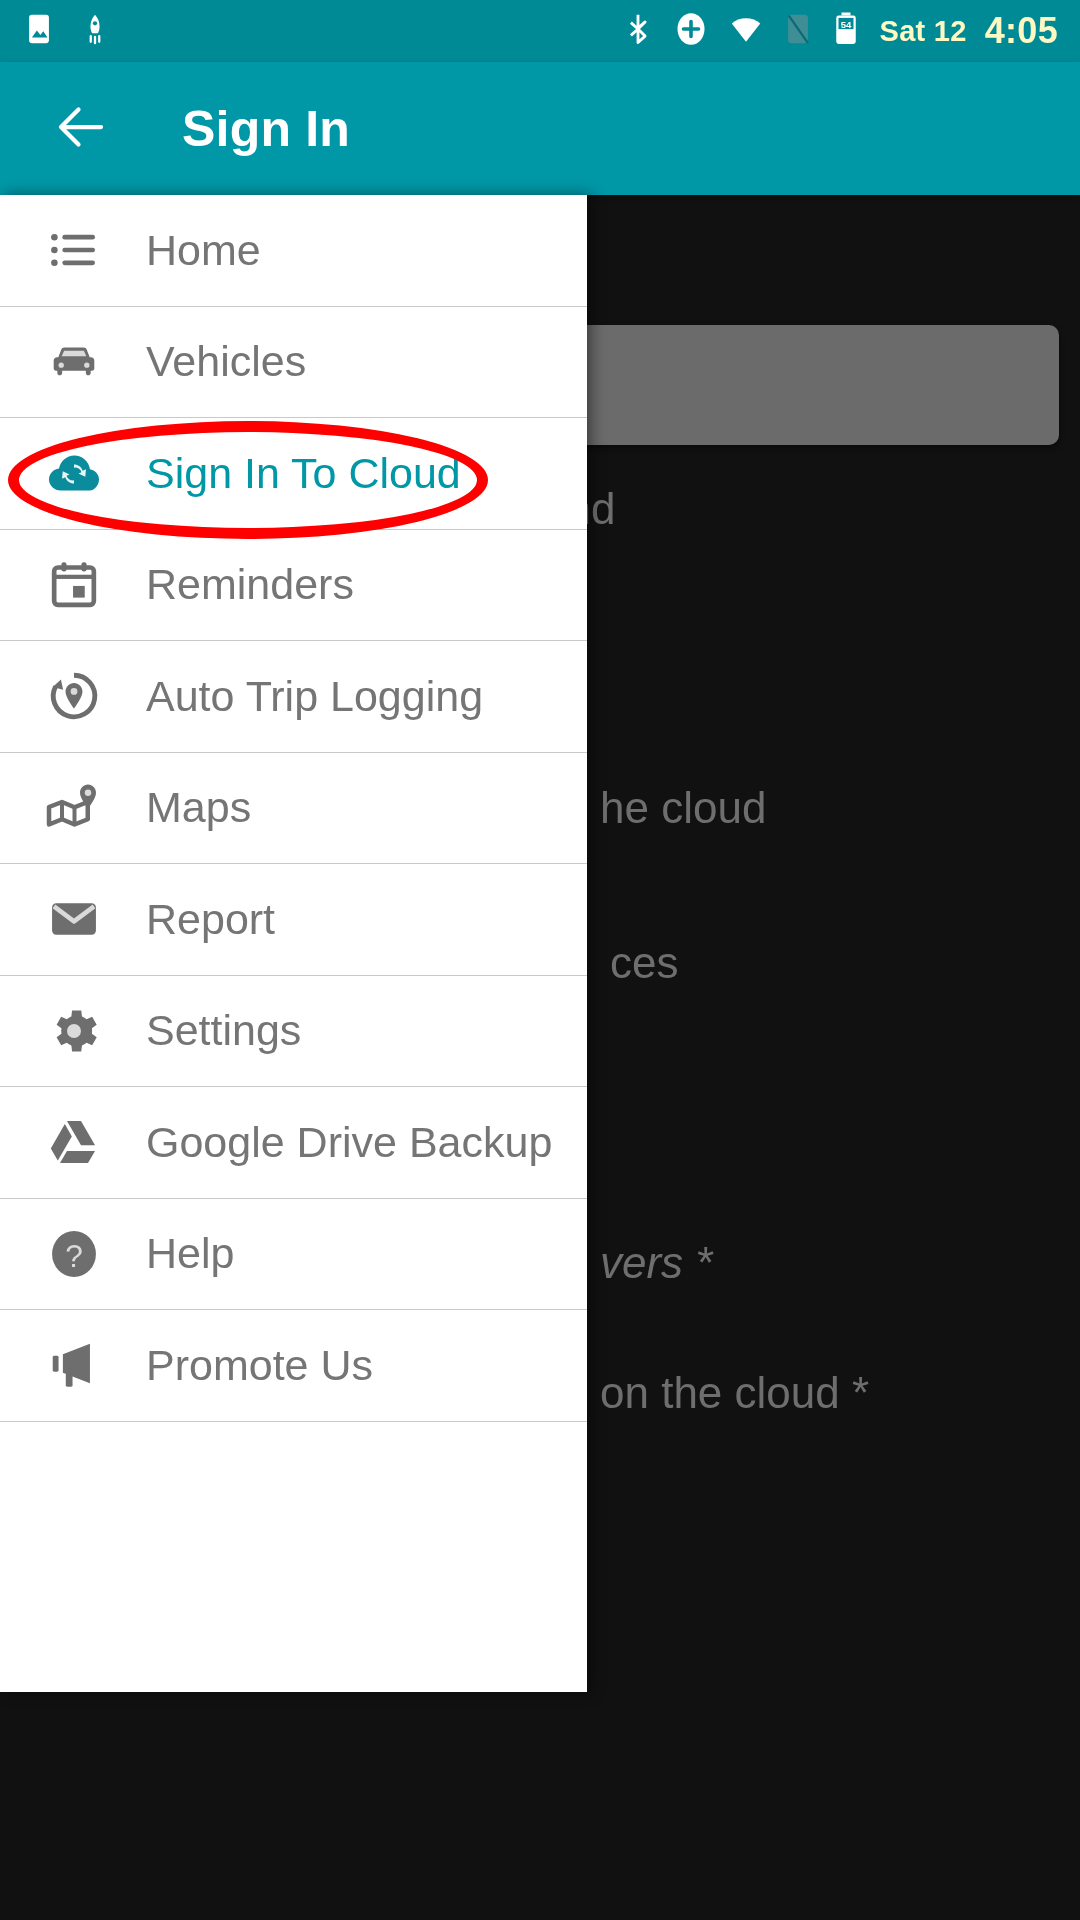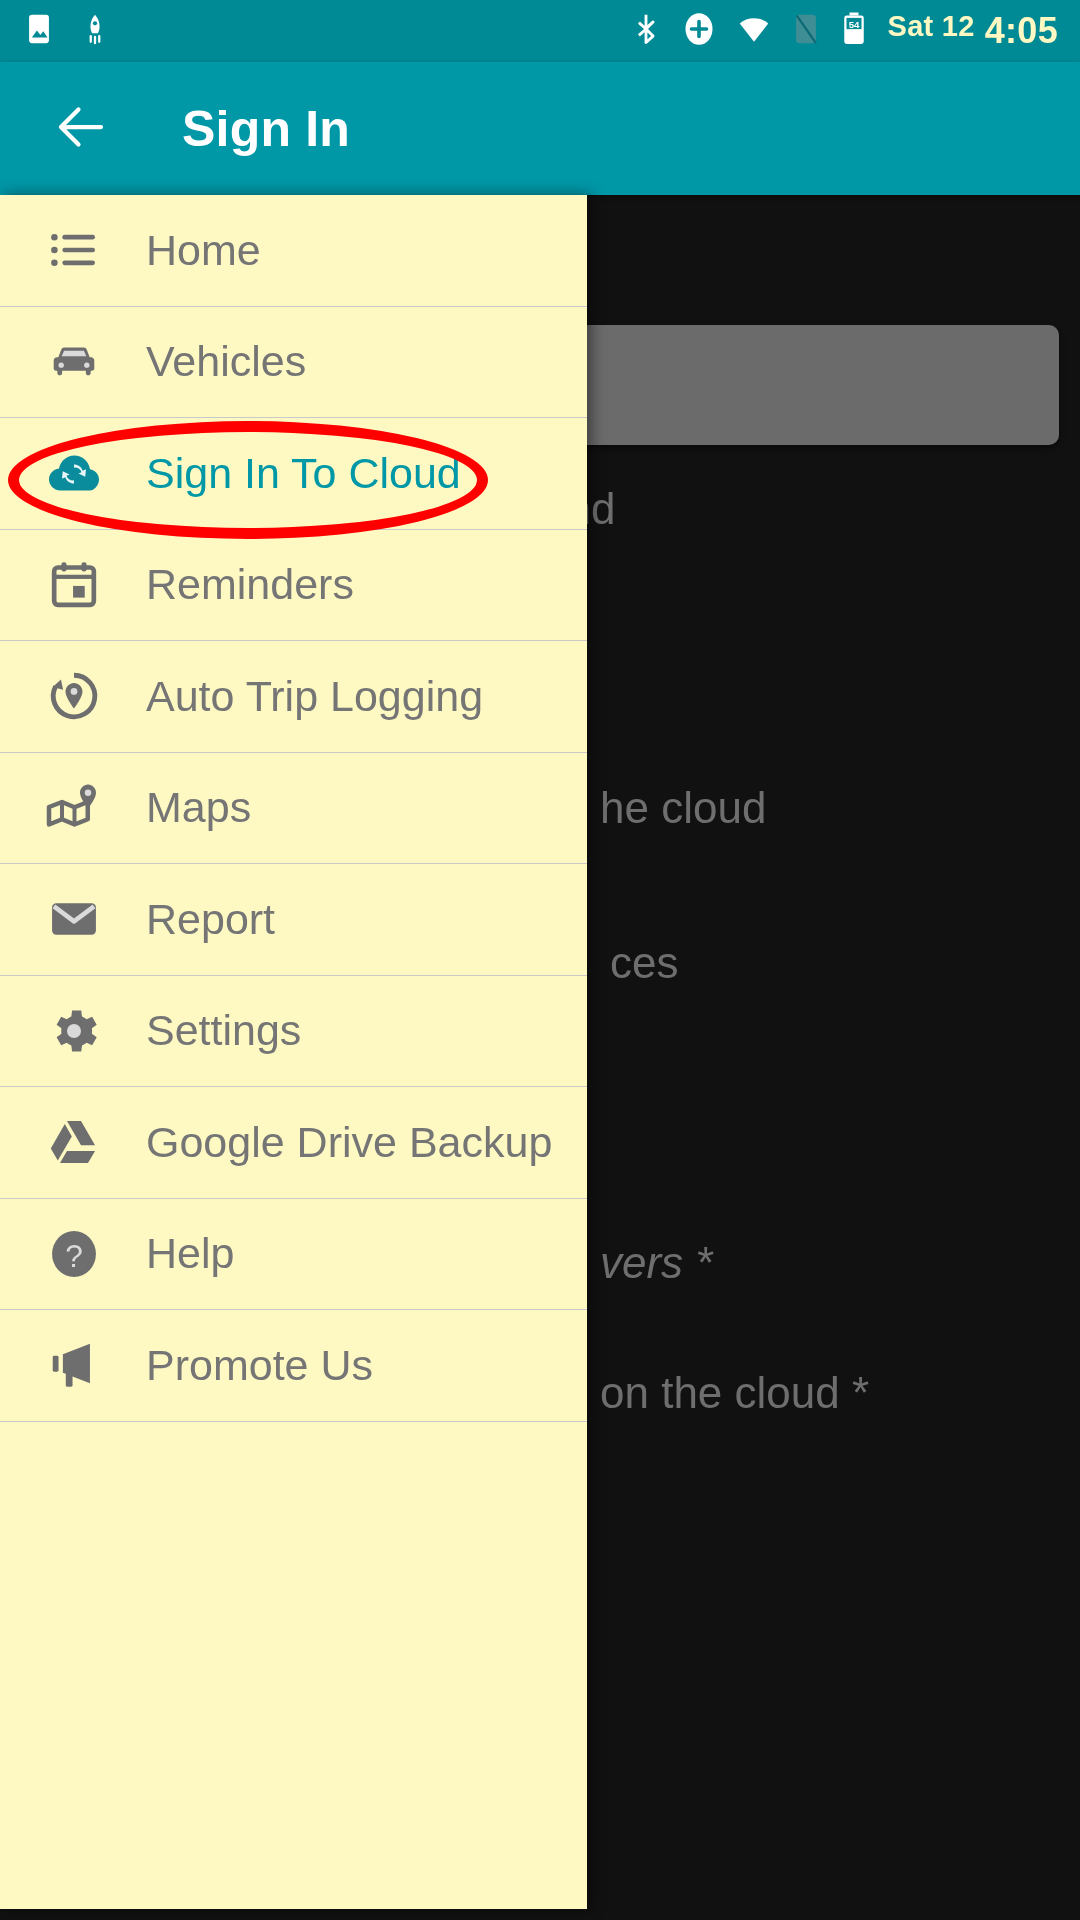--- a/index.html
+++ b/index.html
@@ -16,21 +16,21 @@
     width:1080px; height:62px;
     background:#008A96;
     display:flex; align-items:center;
     padding:0 22px;
     color:#fef9c3;
   }
   .sb-left{ display:flex; align-items:center; gap:22px; }
   .sb-right{ margin-left:auto; display:flex; align-items:center; gap:18px; }
   .sb-clock{
     font-size:34px; font-weight:bold; letter-spacing:.3px;
-    white-space:nowrap; display:flex; align-items:flex-start; gap:10px;
+    white-space:nowrap; display:flex; align-items:center; gap:18px;
   }
   .sb-clock .day{ font-size:29px; }
   .sb-clock .time{ font-size:36px; }
   .ico{ display:block; }
 
   
   .appbar{
     position:absolute; top:62px; left:0;
     width:1080px; height:133px;
     background:#0097A7;
@@ -84,22 +84,22 @@
   }
   .bg-l1{ left:300px; top:289px; }
   .bg-l2{ left:600px; top:588px; }
   .bg-l3{ left:610px; top:743px; }
   .bg-l4{ left:600px; top:1043px;font-style:italic; }
   .bg-l5{ left:600px; top:1173px; }
 
   
   .drawer{
     position:absolute; top:195px; left:0;
-    width:587px; height:1714px;
-    background:#fef9c3;
+    width:587px; height:1497px;
+    background:#ffffff;
     box-shadow:4px 0 14px rgba(0,0,0,.45);
     z-index:10;
     overflow:hidden;
   }
   .nav-item{
     position:relative;
     height:111.5px;
     display:flex;
     align-items:center;
     padding-left:38px;

